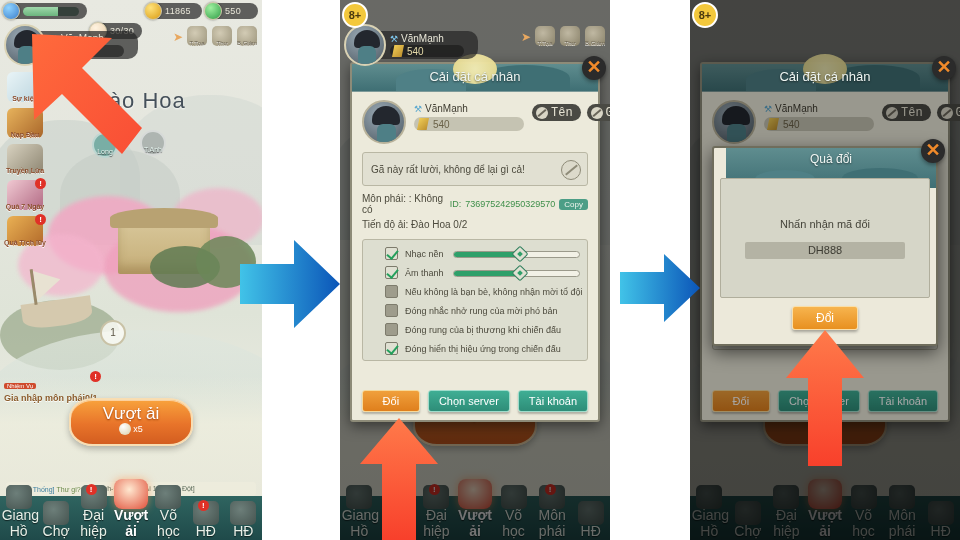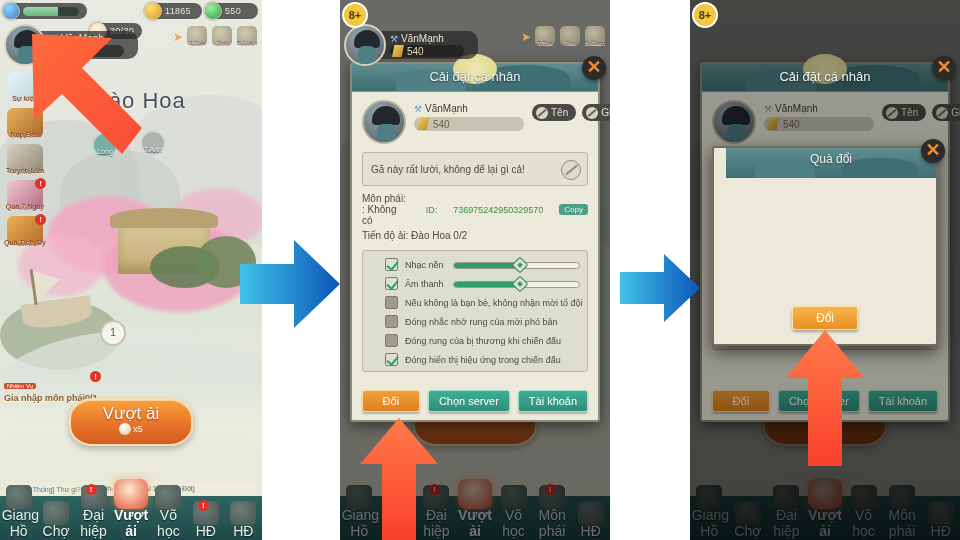--- a/index.html
+++ b/index.html
@@ -219,32 +219,32 @@
   .plv2 { margin-top:3px; background:#c5c3b2; border-radius:7px; height:14px; width:110px;
           display:flex; align-items:center; gap:4px; padding-left:3px; }
   .plv2 .ico { width:12px;height:12px;background:linear-gradient(135deg,#f5d35a,#b8892a);
           clip-path: polygon(20% 0,100% 0,80% 100%,0 100%); }
   .plv2 span { font-size:10px; color:#6b6249; }
   .pbtns { display:flex; gap:6px; padding-top:4px; }
   .pill { height:17px; padding:0 8px 0 4px; border-radius:9px; background:#4a4a44;
           display:flex; align-items:center; gap:3px; }
   .pill .pi { width:12px;height:12px;border-radius:50%;background:#d9d6c6; position:relative; }
   .pill .pi:after{content:'';position:absolute;left:1px;top:5px;width:10px;height:2px;background:#6a665a;transform:rotate(-40deg);}
-  .pill span { font-size:10px; color:#e6e3d3; }
+  .pill span { font-size:12px; color:#e6e3d3;font-family:Liberation Mono, monospace; }
 
   .sig {
     margin-top:8px; height:34px; background:#e1e0d2; border:1px solid #b9b7a4; border-radius:3px;
     display:flex; align-items:center; padding:0 8px; position:relative;
   }
   .sig .txt { font-size:10px; color:#4c4a3d; }
   .sig .edit { position:absolute; right:6px; top:7px; width:20px;height:20px;border-radius:50%;
                background:#dcdacb; border:1.5px solid #8e8b78; }
   .sig .edit:after{content:'';position:absolute;left:2px;top:8px;width:15px;height:2px;background:#8e8b78;transform:rotate(-40deg);}
 
-  .meta { margin-top:7px; font-size:10px; color:#4c4a3d; display:flex; align-items:center; gap:16px; }
+  .meta { margin-top:7px; font-size:10px; color:#4c4a3d; display:flex; align-items:center; gap:4px; }
   .meta .id { color:#3f8f4a; font-size:9px; }
   .copy { background:#4c9e86; color:#f0f5ee; font-size:8px; padding:1px 5px; border-radius:3px; }
   .meta2 { margin-top:4px; font-size:10px; color:#4c4a3d; }
 
   .opts {
     margin-top:9px; height:122px; overflow:hidden; background:#ddded0;
     border:1px solid #b9b7a4; border-radius:3px; padding:5px 7px;
   }
   .opt { display:flex; align-items:center; gap:7px; height:17px; margin-bottom:2px;padding-left:15px; }
   .cb { width:13px;height:13px;flex:0 0 auto; border-radius:2px;
@@ -268,21 +268,21 @@
          box-shadow:0 2px 2px rgba(0,0,0,.25); }
   .btn-orange { background:linear-gradient(#f0a03c,#df7f1c); border:1.5px solid #f6d99a; }
   .btn-teal   { background:linear-gradient(#3fae94,#2e8d78); border:1.5px solid #9fdccb; }
 
   
   .gift {
     position:absolute; left:22px; right:22px; top:146px; height:200px;
     background:#ece9da; border:2px solid #6f6d5c; border-radius:3px;
     box-shadow:0 6px 18px rgba(0,0,0,.6); z-index:20;
   }
-  .gift-head { height:30px; background:linear-gradient(#5f8d8f,#3f6f74); position:relative;margin-left:12px; }
+  .gift-head { height:40px; background:linear-gradient(#5f8d8f,#3f6f74); position:relative;margin-left:12px; }
   .gift-head .mt1{position:absolute;left:14%;bottom:0;width:60px;height:18px;background:#4f8086;border-radius:50% 50% 0 0;}
   .gift-head .mt2{position:absolute;left:55%;bottom:0;width:76px;height:20px;background:#3f6f74;border-radius:50% 50% 0 0;}
   .gift-title { position:absolute; left:0;right:0;top:4px; text-align:center; z-index:3;
     font-size:12px; color:#f1f7f4; text-shadow:0 1px 2px rgba(0,0,0,.5); }
   .gift-close { position:absolute; right:-9px; top:-9px; width:24px;height:24px;border-radius:50%;
     background:#2b2b2b; color:#f08a2a; font-size:18px; font-weight:bold; line-height:22px;
     text-align:center; z-index:6; box-shadow:0 2px 4px rgba(0,0,0,.4); }
   .gift-panel {
     position:absolute; left:6px; right:6px; top:30px; height:120px;
     background:#d6d6c8; border:1px solid #b0ae9c; border-radius:2px;
@@ -787,20 +787,24 @@
 
     <div class="dim-soft"></div>
 
     <div class="gift">
       <div class="gift-head">
         <div class="mt1"></div>
           <div class="mt2"></div>
         <div class="gift-title">Quà đổi</div>
         <div class="gift-close">✕</div>
       </div>
+      <div class="gift-panel">
+        <div class="gift-hint">Nhấn nhận mã đổi</div>
+        <div class="code-field">DH888</div>
+      </div>
       <div class="gift-btn">Đổi</div>
     </div>
   </div>
 
   <div class="arrow" style="left:26px; top:28px; width:126px; height:160px;">
     <svg width="126" height="160" viewBox="0 0 126 160">
       <defs>
           <linearGradient id="ga1" x1="0" y1="0" x2="1" y2="1">
         <stop offset="0%" stop-color="#ff6a3c"></stop>
             <stop offset="100%" stop-color="#f94e35"></stop>

